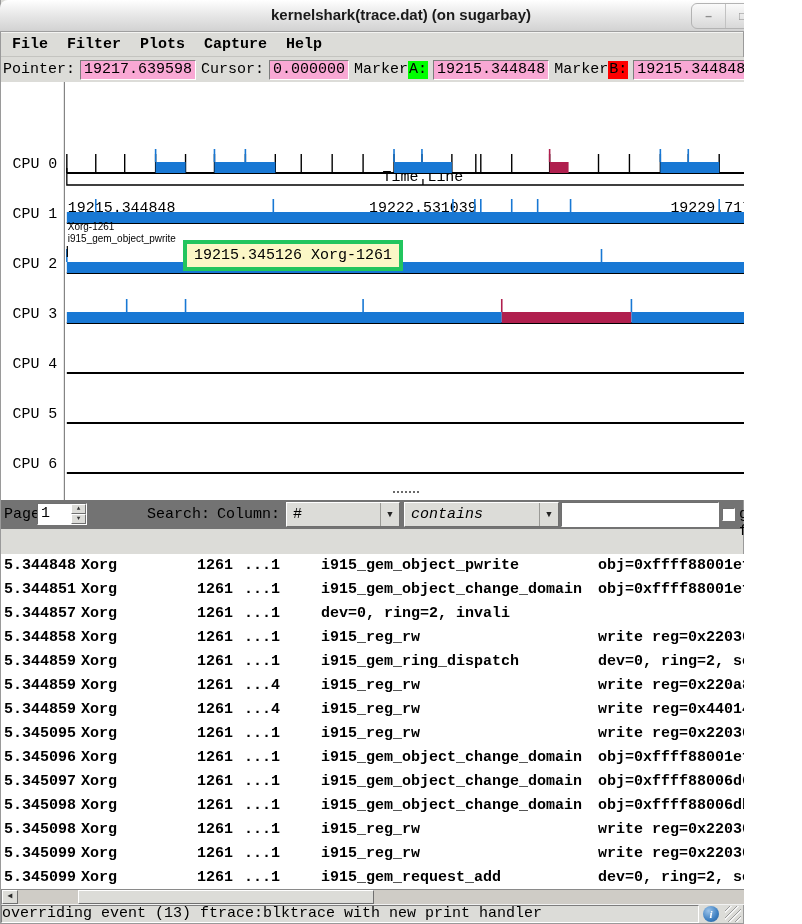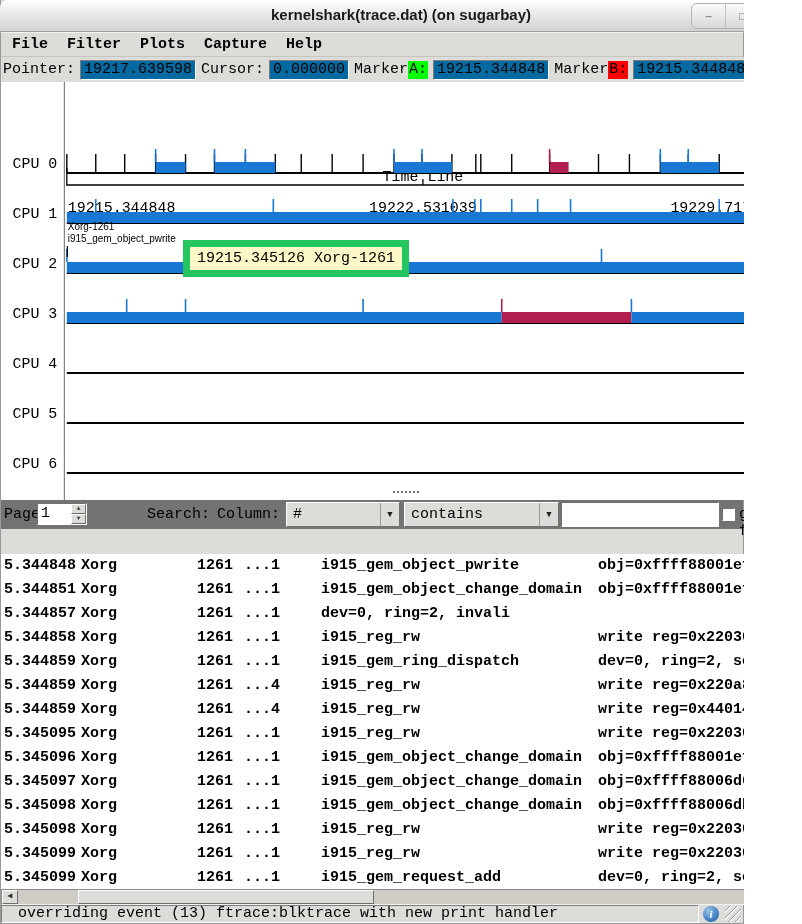--- a/index.html
+++ b/index.html
@@ -17,28 +17,28 @@
   .winbtn{width:33px;height:24px;line-height:24px;text-align:center;color:#8e8e8e;
     font-family:"Liberation Sans",sans-serif;font-weight:bold;font-size:12px;border-left:1px solid #c2c2c2;cursor:default;}
   .winbtn:first-child{border-left:none;}
   
   .menubar{position:absolute;left:1px;right:1px;top:32px;height:25px;background:#dcdcd8;
     border-top:1px solid #f4f4f2;border-bottom:1px solid #c4c4c0;box-sizing:border-box;
     display:flex;align-items:center;gap:19px;padding-left:11px;font-weight:bold;font-size:15px;color:#000;}
   
   .infobar{position:absolute;left:1px;right:0;top:57px;height:25px;background:#dcdcd8;
     display:flex;align-items:center;gap:5px;padding-left:2px;font-size:15px;white-space:nowrap;overflow:hidden;}
-  .field{background:#0369a1;border:1px solid;border-color:#7d7d7d #ffffff #ffffff #7d7d7d;
+  .field{background:#f9a8d4;border:1px solid;border-color:#7d7d7d #ffffff #ffffff #7d7d7d;
     padding:0 3px;height:18px;line-height:18px;}
   .badge{padding:0 1px;height:18px;line-height:18px;}
   
   .graph-panel{position:absolute;left:1px;top:82px;width:800px;height:418px;background:#fff;}
   .graph-svg{position:absolute;left:0;top:0;}
   .tooltip{position:absolute;left:182px;top:158px;height:21px;line-height:21px;padding:1px 7px;
-    border:7px solid #22c55e;font-size:15px;white-space:nowrap;z-index:5;}
+    border:4px solid #22c55e;font-size:15px;white-space:nowrap;z-index:5;}
   .splitter{position:absolute;left:392px;top:409px;width:26px;height:5px;border-top:2px dotted #6a6a6a;}
   
   .sb-track{background:#cfccc6;border:1px solid;border-color:#8a8a8a #f2f2f2 #f2f2f2 #8a8a8a;box-sizing:border-box;}
   .sb-btn{position:absolute;background:#dcdcd8;border:1px solid;border-color:#ffffff #6f6f6f #6f6f6f #ffffff;
     box-sizing:border-box;text-align:center;color:#2a2a2a;font-size:8px;}
   .sb-thumb{position:absolute;background:#dcdcd8;border:1px solid;border-color:#ffffff #6f6f6f #6f6f6f #ffffff;box-sizing:border-box;}
   .graph-vscroll{position:absolute;left:783px;top:2px;width:17px;height:414px;}
   .table-vscroll{position:absolute;left:783px;top:529px;width:18px;height:360px;}
   .hscroll{position:absolute;left:1px;top:889px;width:800px;height:16px;}
   
@@ -65,21 +65,21 @@
   .table-header{position:absolute;left:1px;top:529px;width:782px;height:25px;}
   .th{background:#dcdcd8;border:1px solid;border-color:#ffffff #6f6f6f #6f6f6f #ffffff;box-sizing:border-box;
     font-size:15px;line-height:23px;padding-left:4px;overflow:hidden;white-space:nowrap;}
   .table-body{position:absolute;left:1px;top:554px;width:782px;height:335px;background:#fff;overflow:hidden;}
   .tr{height:24px;font-weight:bold;}
   .td{font-size:15px;line-height:24px;padding-left:3px;overflow:hidden;white-space:nowrap;color:#000;}
   
   .statusbar{position:absolute;left:1px;right:1px;top:905px;height:18px;background:#dcdcd8;}
   .status-field{position:absolute;left:0;top:0;bottom:0;right:44px;border:1px solid;
     border-color:#7d7d7d #ffffff #ffffff #7d7d7d;box-sizing:border-box;
-    font-size:15px;line-height:15px;padding-left:16px;white-space:nowrap;overflow:hidden;}
+    font-size:15px;line-height:15px;padding-left:0;white-space:nowrap;overflow:hidden;}
   .info-icon{position:absolute;right:24px;top:1px;width:16px;height:16px;border-radius:50%;
     background:radial-gradient(circle at 35% 30%, #9cc4ea, #3d7fc1 60%, #2a5e96);
     color:#fff;text-align:center;line-height:16px;font-size:11px;font-weight:bold;font-family:"Liberation Serif",serif;font-style:italic;}
   .resize-grip{position:absolute;right:2px;bottom:1px;width:16px;height:16px;
     background:repeating-linear-gradient(135deg, transparent 0 3px, #9a9a9a 3px 4px, #f5f5f5 4px 5px);}
 </style>
 </head>
 <body>
 
 <div class="app">
@@ -236,21 +236,21 @@
         <div class="spin-btn">▲</div>
         <div class="spin-btn">▼</div>
       </div>
     </div>
     <span class="ctl-label" style="left:146px;">Search:</span>
     <span class="ctl-label" style="left:216px;">Column:</span>
     <div class="combo" style="left:285px;width:114px;">
       <span class="combo-value">#</span>
       <span class="combo-arrow">▼</span>
     </div>
-    <div class="combo" style="left:403px;width:155px;">
+    <div class="combo" style="left:403px;width:155px;font-style:italic;">
       <span class="combo-value">contains</span>
       <span class="combo-arrow">▼</span>
     </div>
     <input class="search-entry" value="" style="">
     <div class="checkbox"></div>
     <span class="ctl-label" style="left:738px;">graph f</span>
   </div>
 
   <div class="table-body" id="tbody">
       <div class="tr tgrid">

